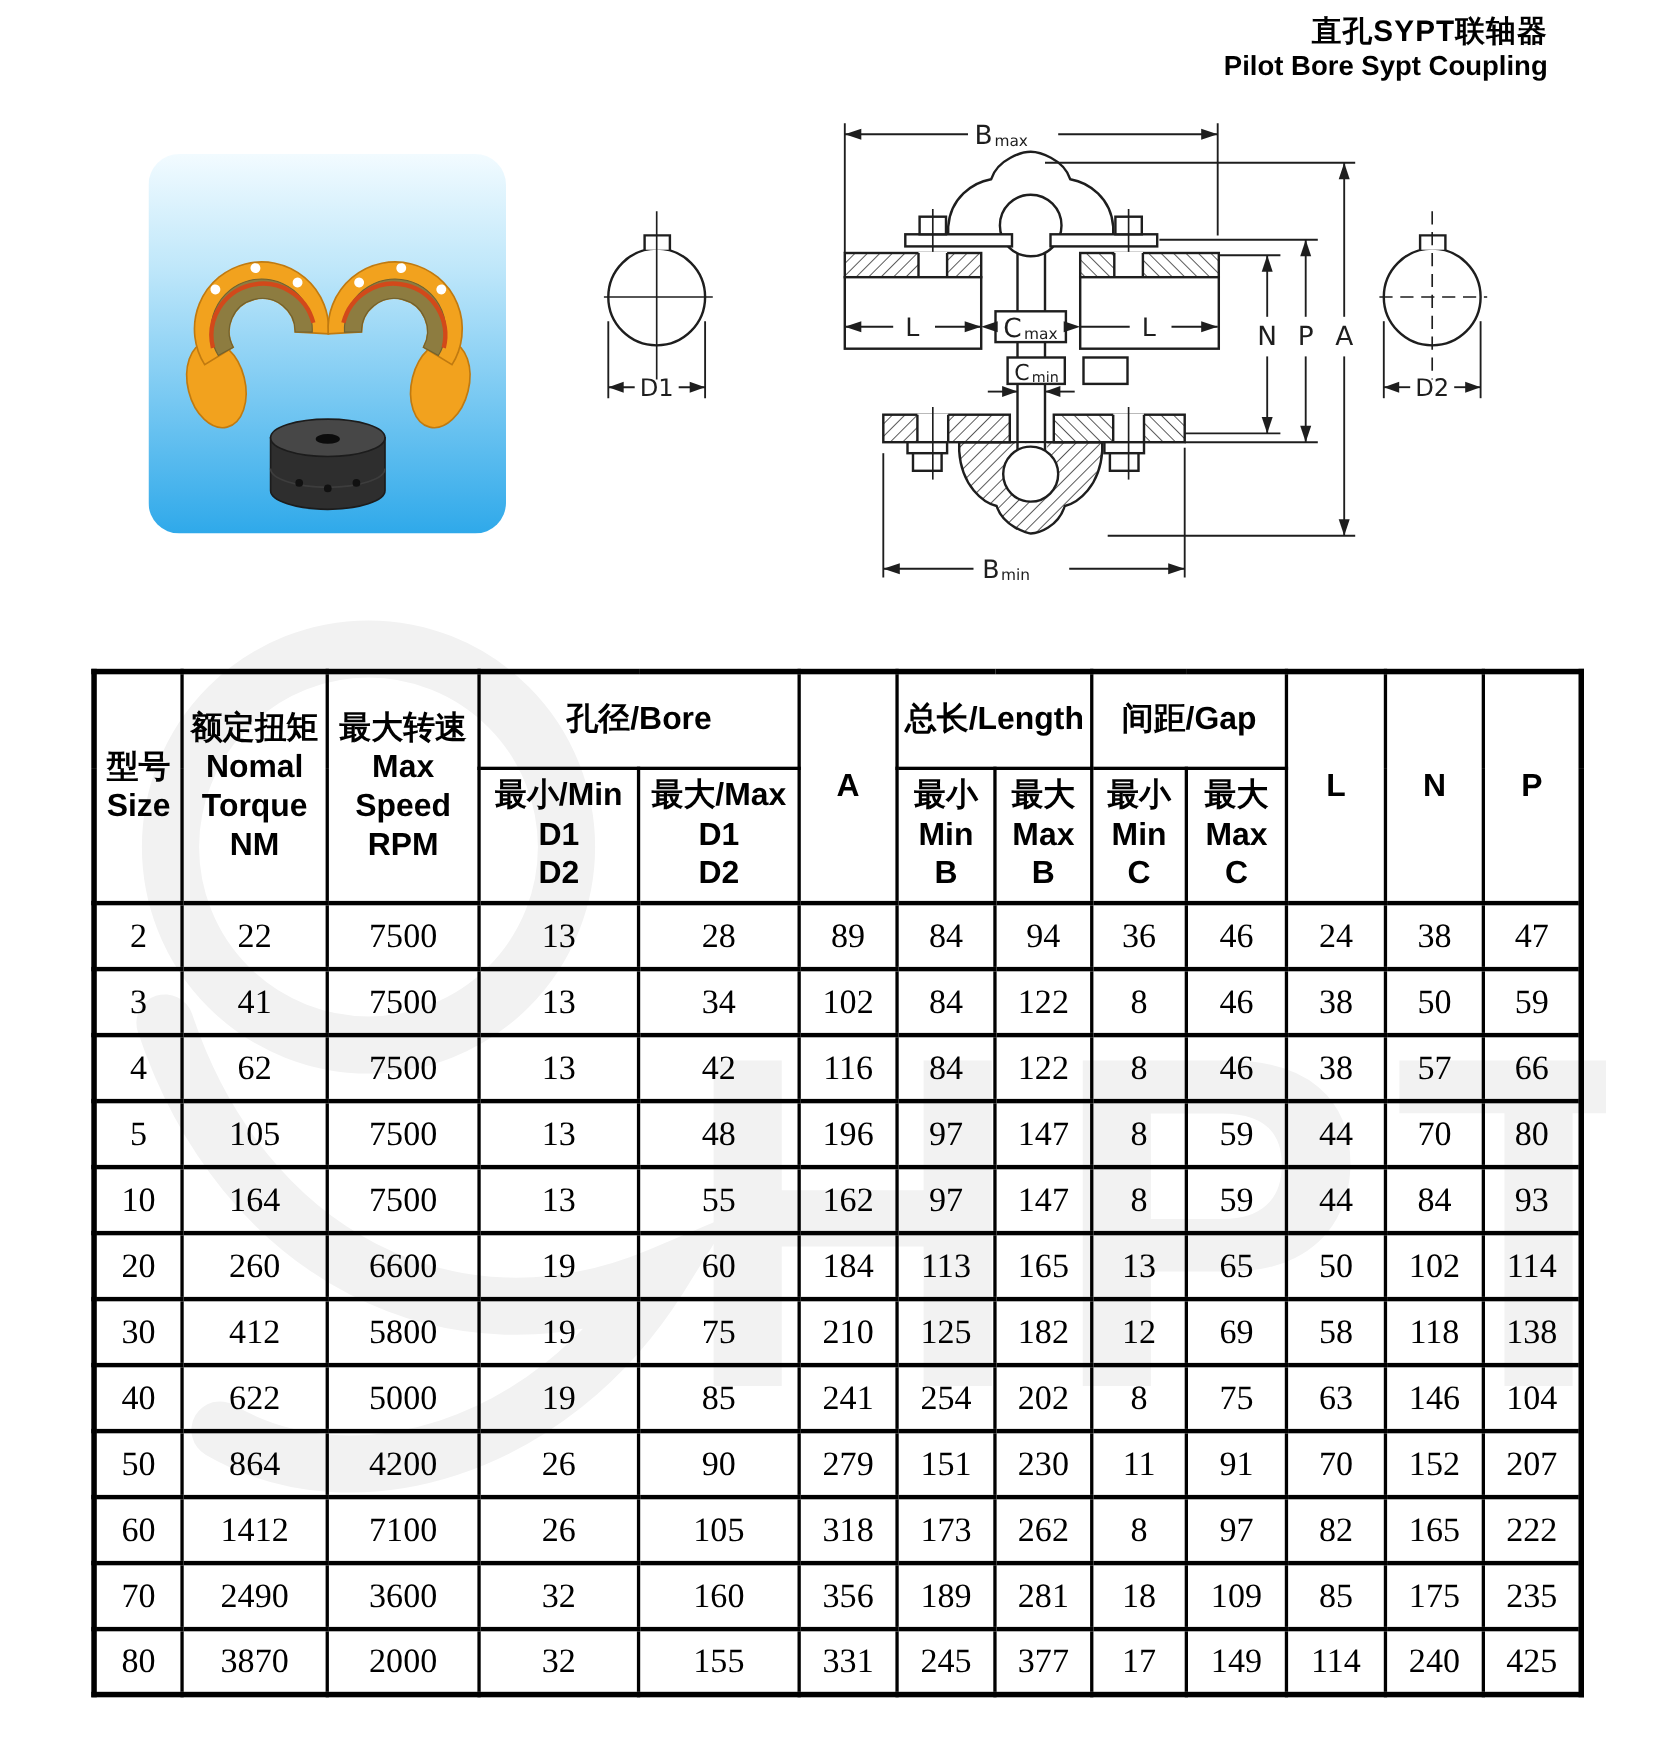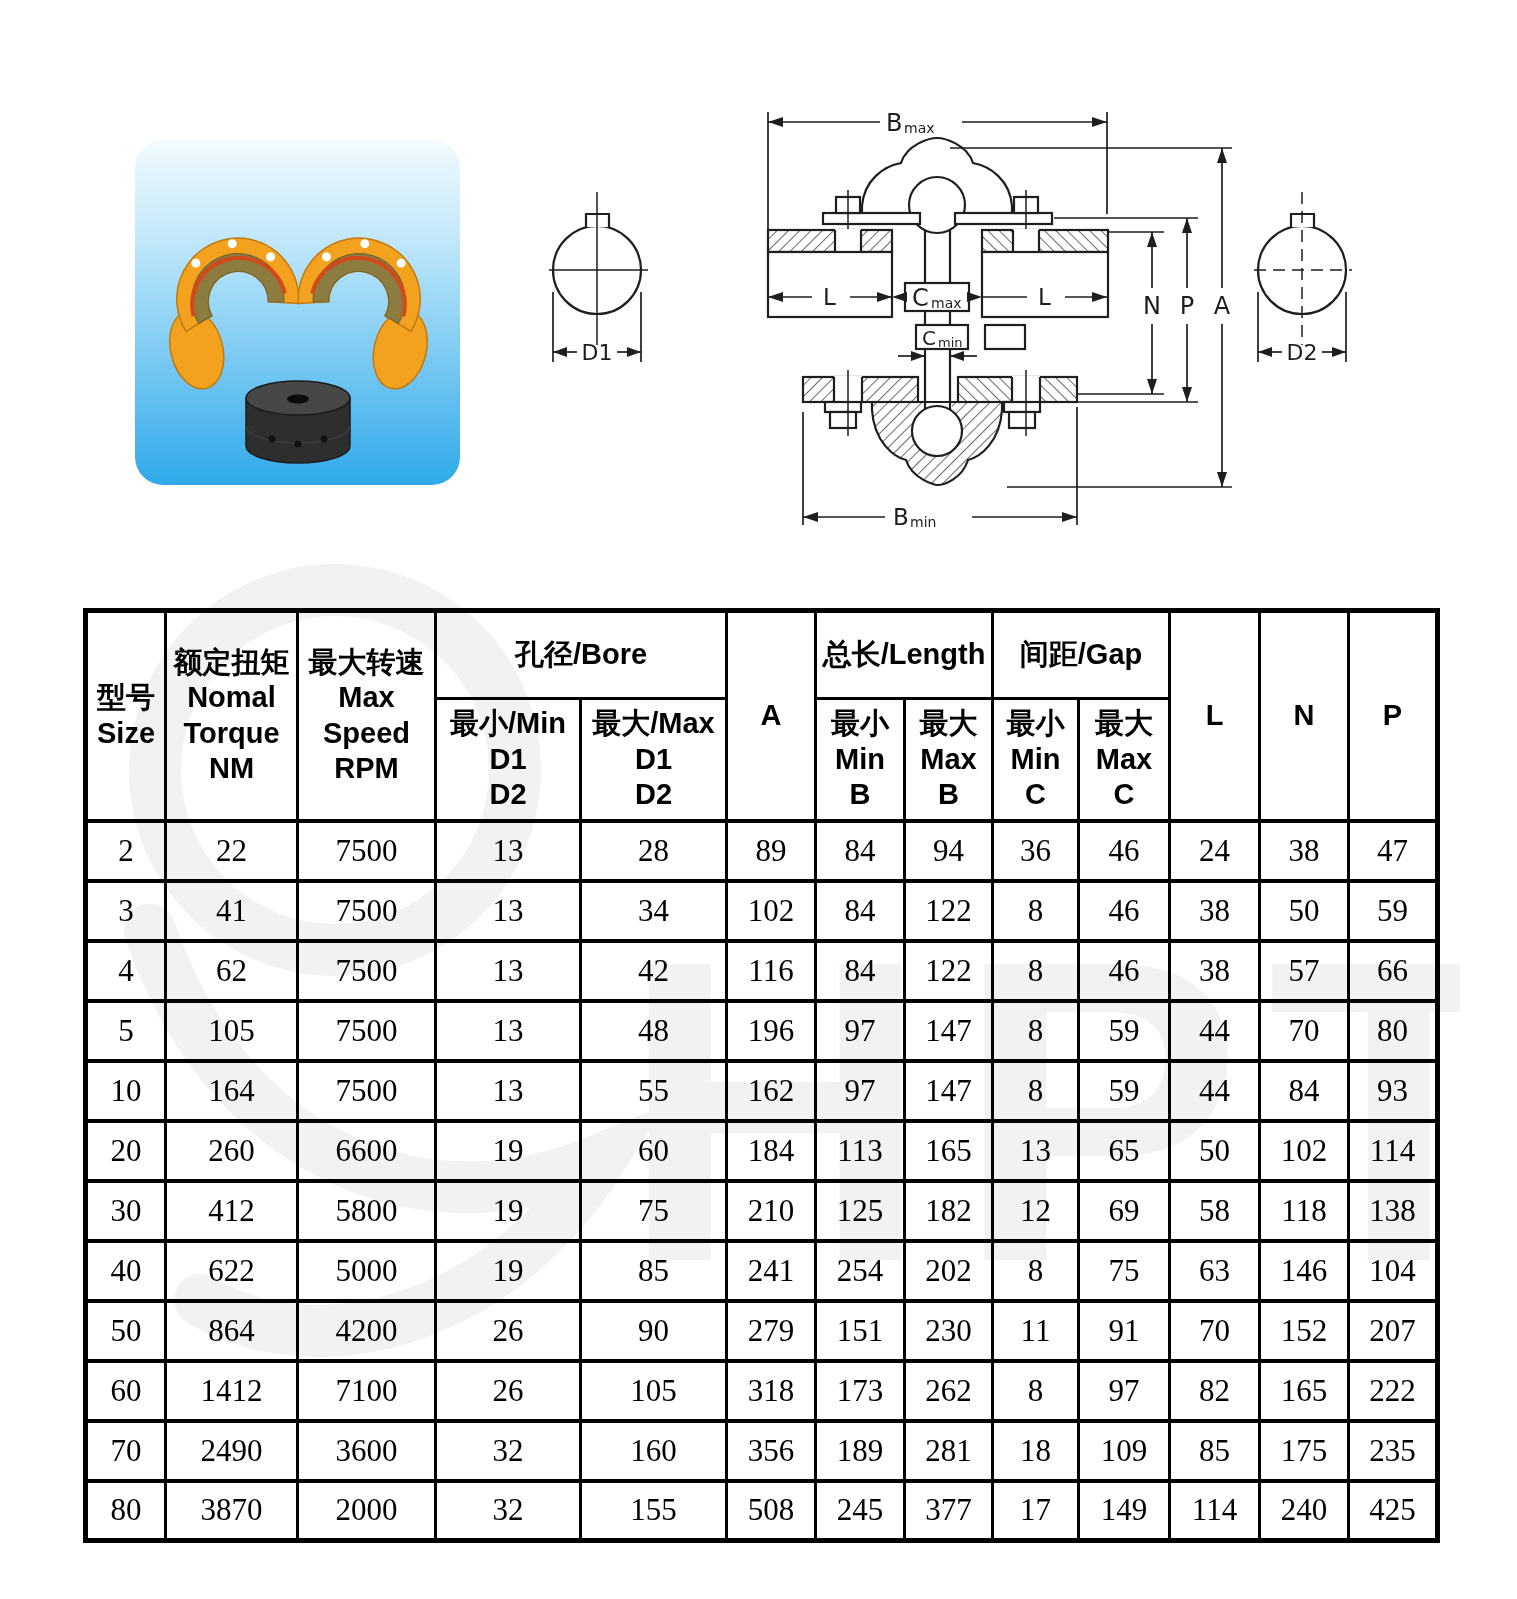--- a/index.html
+++ b/index.html
@@ -49,20 +49,24 @@
 <body>
 
 <div class="page">
 
   <svg class="watermark" width="1380" height="1020" viewBox="0 0 1380 1020">
     <circle cx="255" cy="270" r="180" fill="none" stroke="#f2f2f2" stroke-width="52"></circle>
     <path d="M 70,430 C 140,640 330,740 520,660 C 420,820 240,870 120,800" fill="none" stroke="#f2f2f2" stroke-width="52" stroke-linecap="round"></path>
     <text class="wm-letters" x="540" y="760">HPT</text>
   </svg>
 
+  <header class="titleblock">
+    <div class="title-zh">直孔SYPT联轴器</div>
+    <div class="title-en">Pilot Bore Sypt Coupling</div>
+  </header>
 
   <svg class="photo-svg" width="325" height="345" viewBox="0 0 325 345">
     <defs>
       <linearGradient id="bluebg" x1="0" y1="0" x2="0" y2="1">
         <stop offset="0" stop-color="#f2fbff"></stop>
         <stop offset="0.3" stop-color="#bfe7fa"></stop>
         <stop offset="1" stop-color="#2fa9ea"></stop>
       </linearGradient>
     </defs>
     <rect x="0" y="0" width="325" height="345" rx="28" fill="url(#bluebg)"></rect>
@@ -488,21 +492,21 @@
           <td>85</td>
           <td>175</td>
           <td>235</td>
         </tr>
         <tr>
           <td>80</td>
           <td>3870</td>
           <td>2000</td>
           <td>32</td>
           <td>155</td>
-          <td>508</td>
+          <td>331</td>
           <td>245</td>
           <td>377</td>
           <td>17</td>
           <td>149</td>
           <td>114</td>
           <td>240</td>
           <td>425</td>
         </tr>
       </tbody>
   </table>

